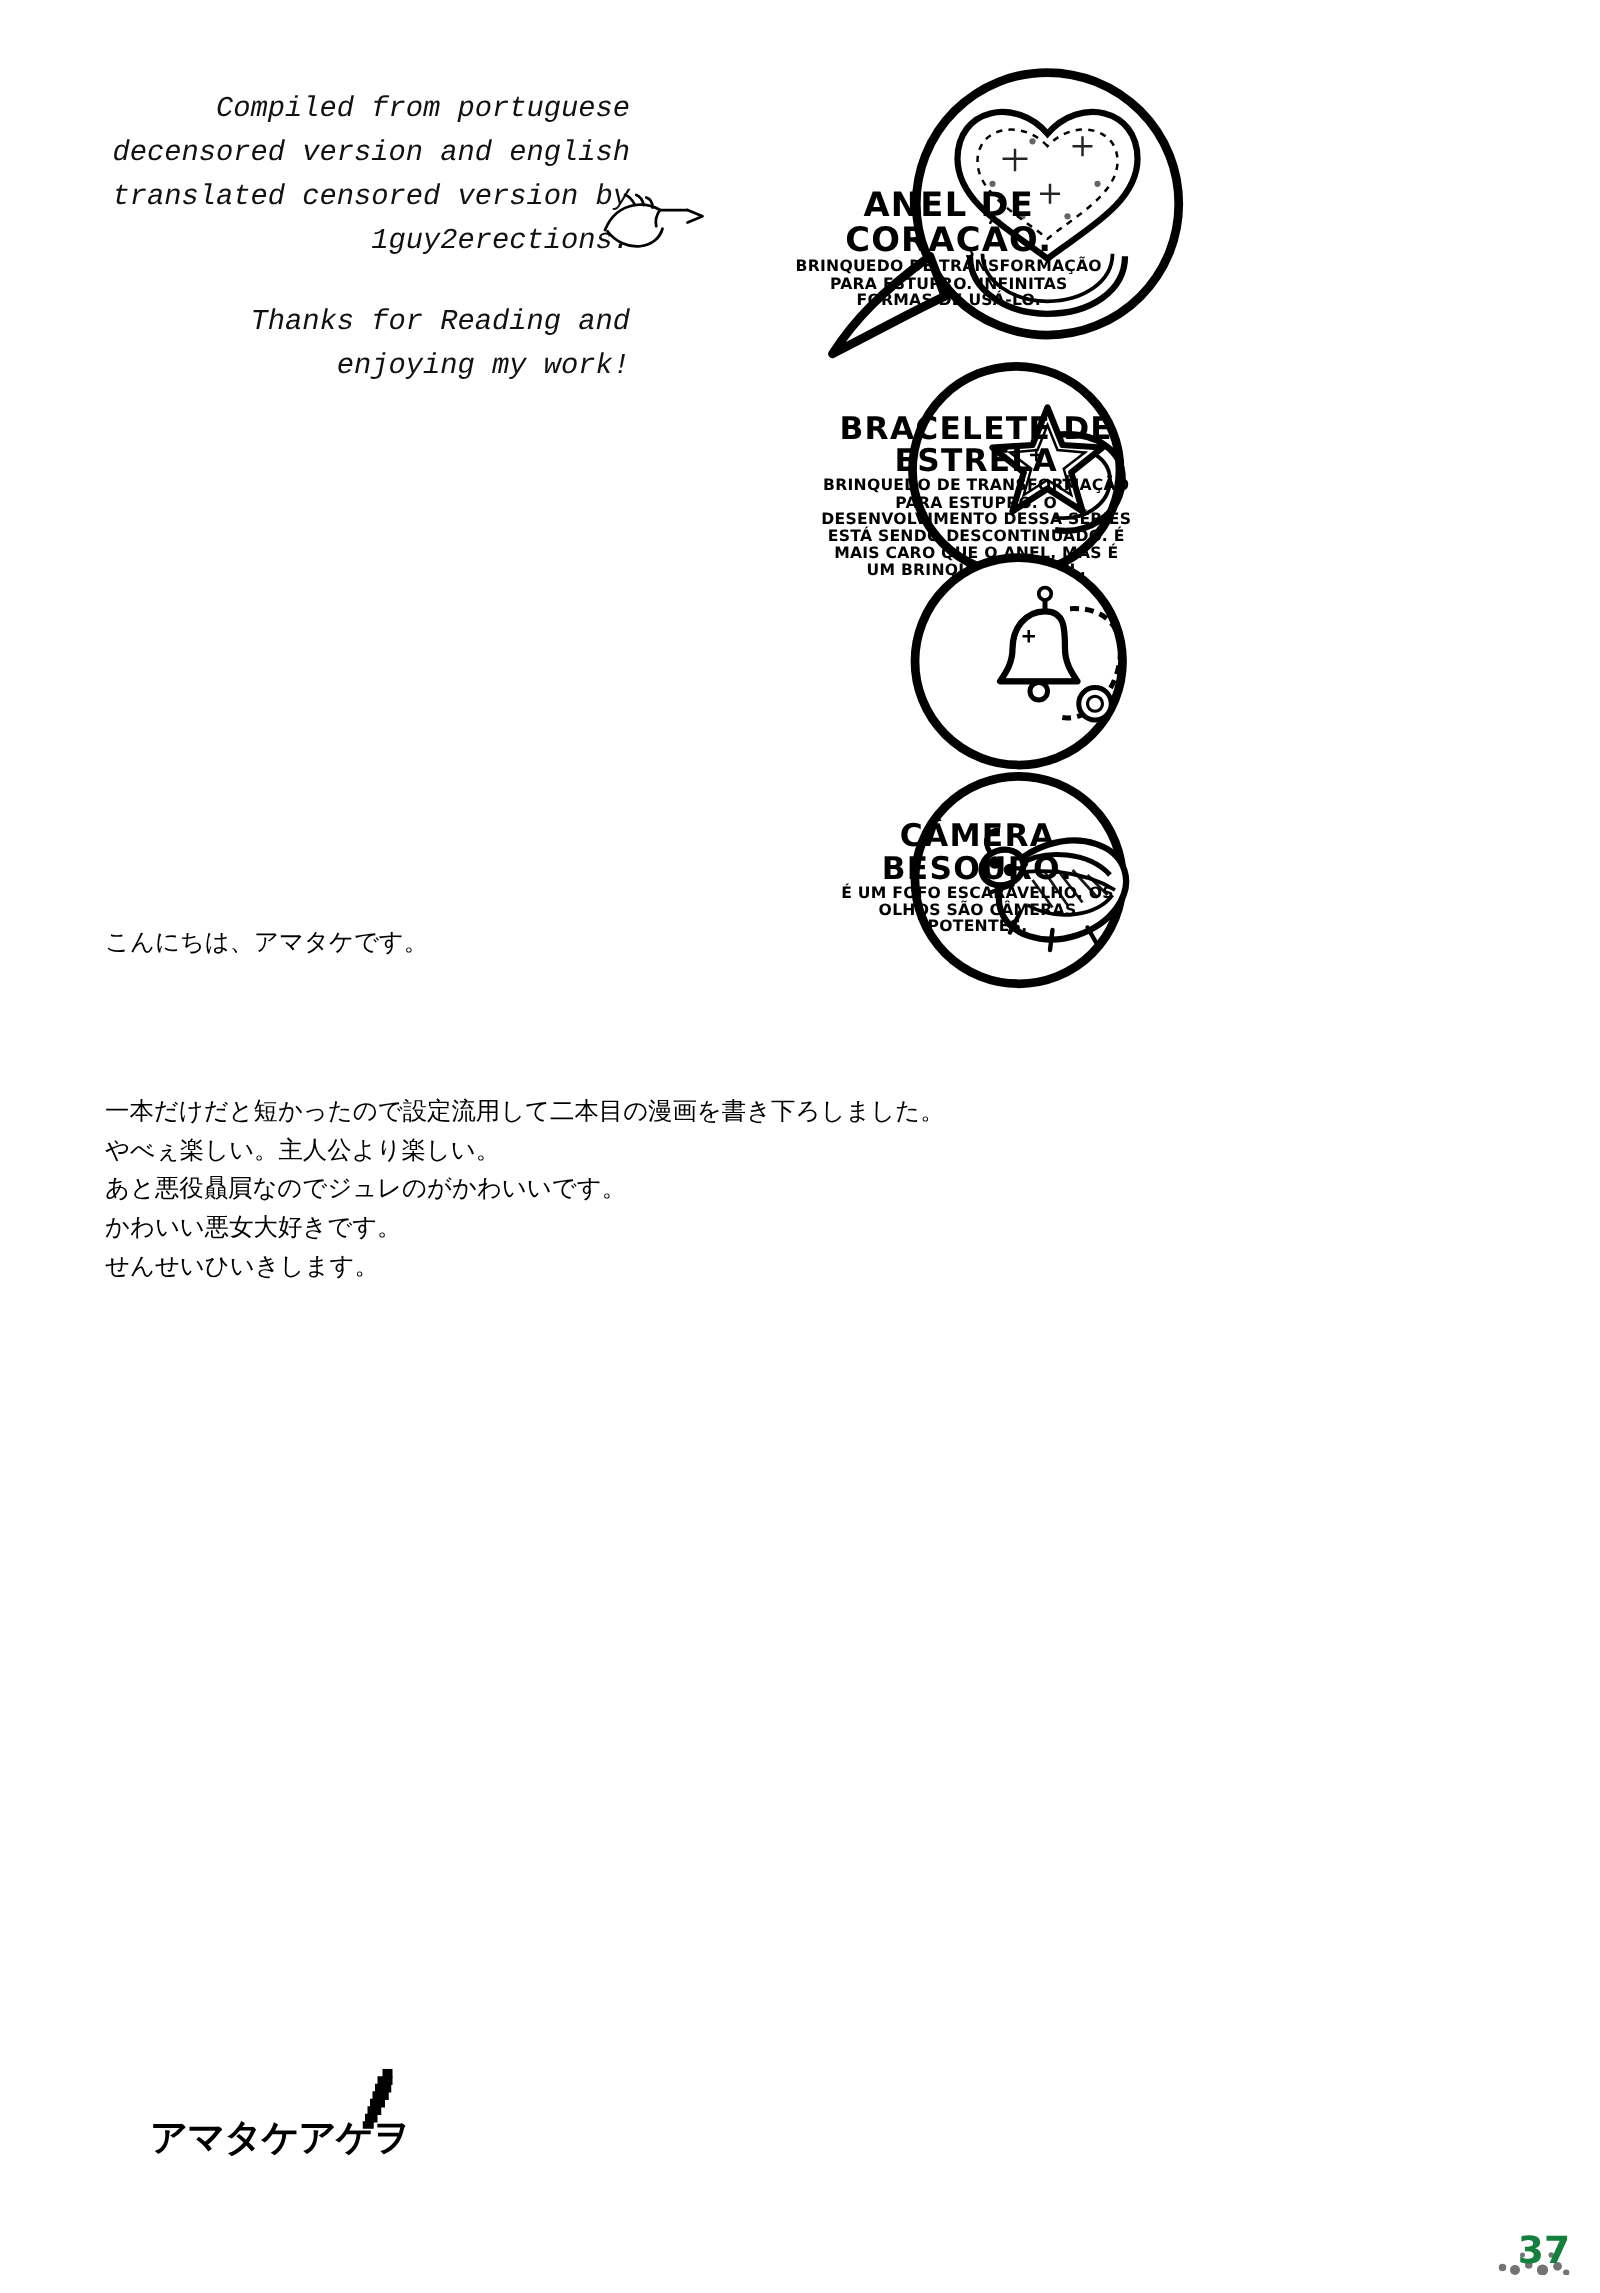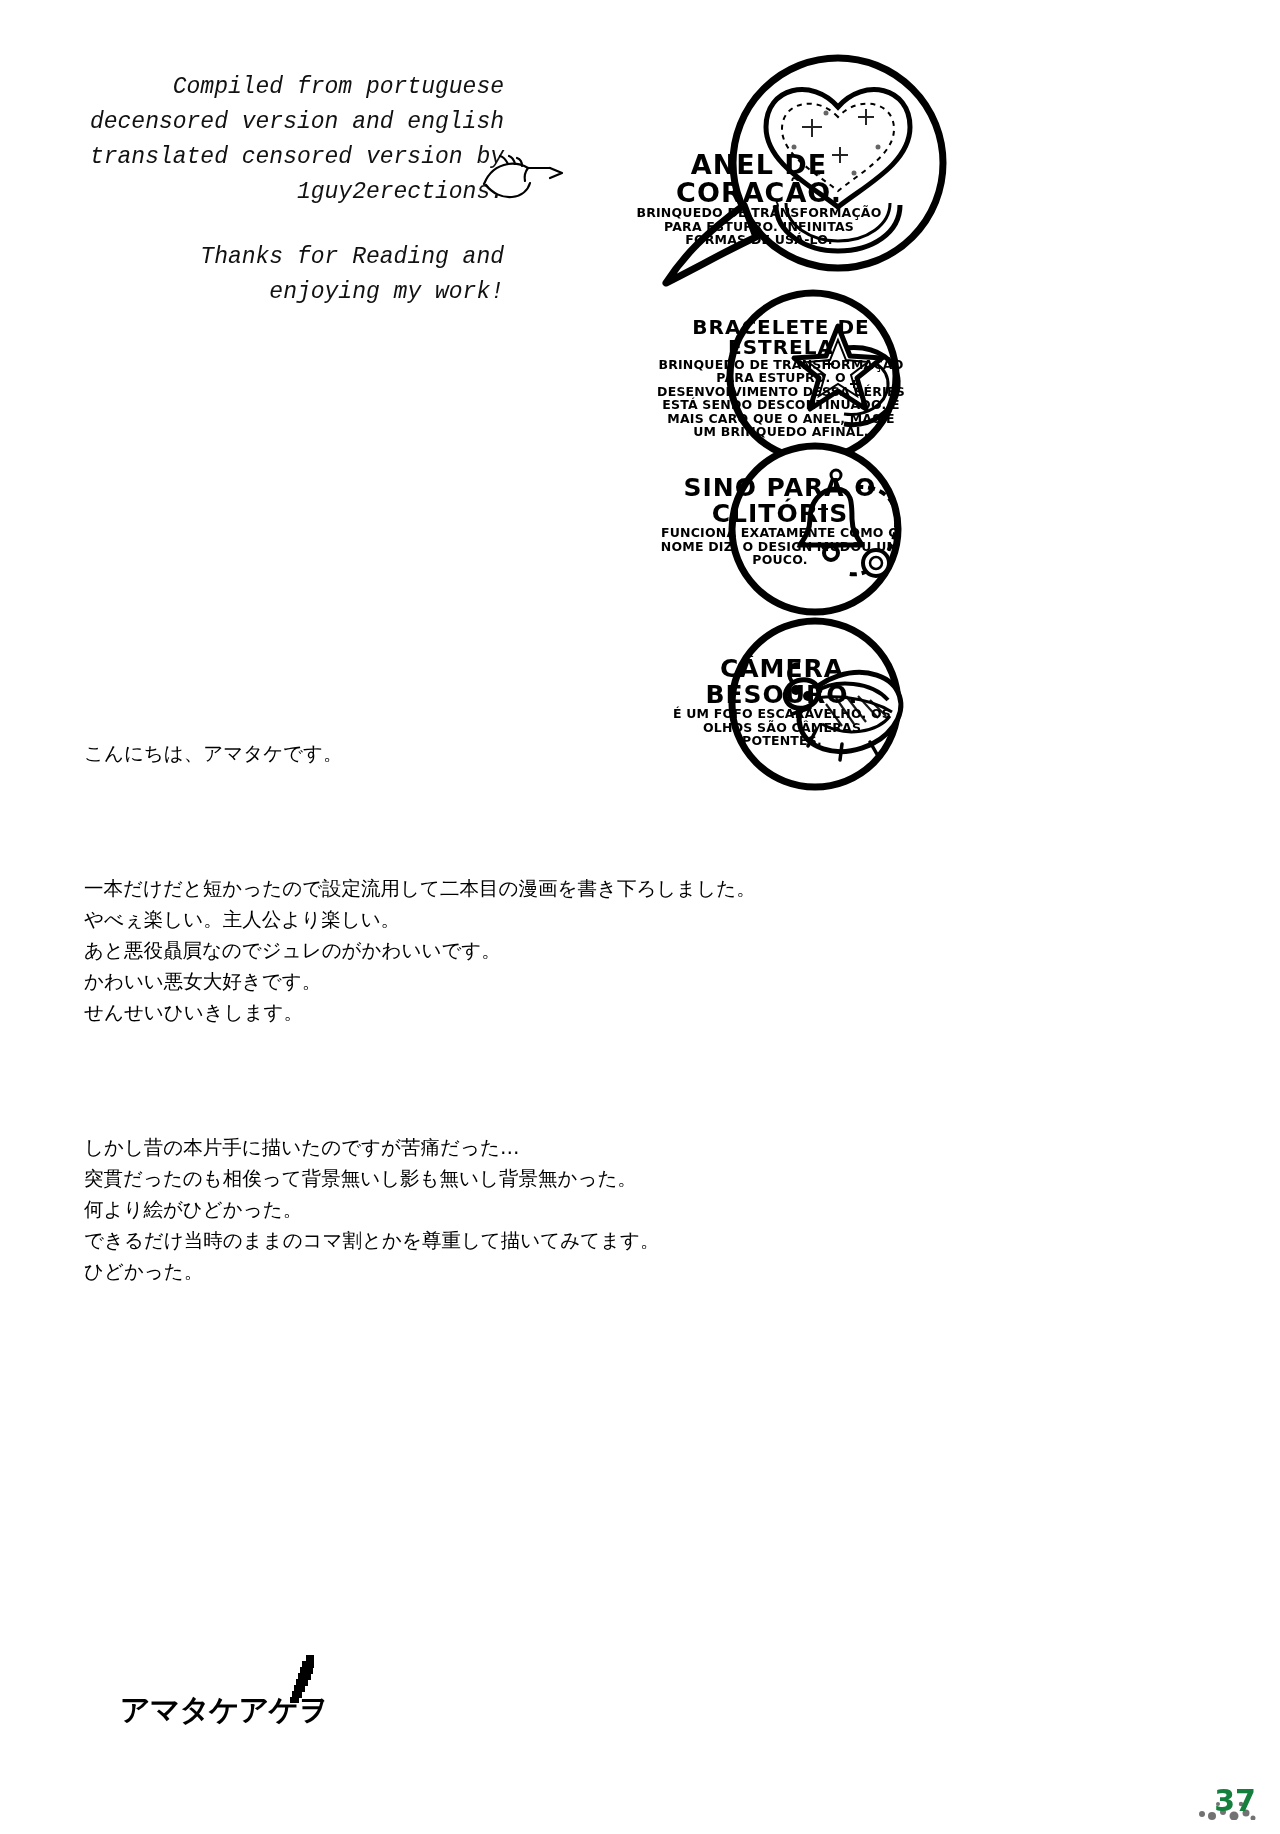--- a/index.html
+++ b/index.html
@@ -69,21 +69,21 @@
   }
 
   
   #bubble-ring { left: 626px; top: 55px; width: 330px; height: 245px; }
   #bubble-ring .caption { left: 8px; top: 96px; width: 250px; }
   #bubble-ring .title { font-size: 27px; }
 
   
   #bubble-bracelet { left: 648px; top: 300px; width: 330px; height: 165px; }
   #bubble-bracelet .caption { left: 8px; top: 17px; width: 250px; }
-  #bubble-bracelet .title { font-size: 20px; }
+  #bubble-bracelet .title { font-size: 25px; margin-top: 13px; }
 
   
   #bubble-bell { left: 650px; top: 445px; width: 330px; height: 175px; }
   #bubble-bell .caption { left: 10px; top: 30px; width: 240px; }
   #bubble-bell .title { font-size: 25px; }
 
   
   #bubble-camera { left: 650px; top: 620px; width: 330px; height: 175px; }
   #bubble-camera .caption { left: 12px; top: 36px; width: 240px; }
   #bubble-camera .title { font-size: 25px; }
@@ -235,24 +235,20 @@
       <path d="M150 100 L212 100" stroke="#000" stroke-width="4"></path>
       <circle cx="181" cy="108" r="7" fill="#fff" stroke="#000" stroke-width="4"></circle>
       <path d="M186 44 L186 34" stroke="#000" stroke-width="4"></path>
       <circle cx="186" cy="30" r="5" fill="#fff" stroke="#000" stroke-width="3"></circle>
       <g stroke="#000" stroke-width="2" fill="none">
         <path d="M168 64 L178 64"></path>
           <path d="M173 59 L173 69"></path>
       </g>
     </g>
   </svg>
-  <div class="caption">
-    <div class="title">SINO PARA O CLITÓRIS</div>
-    <div class="desc">FUNCIONA EXATAMENTE COMO O NOME DIZ. O DESIGN MUDOU UM POUCO.</div>
-  </div>
 </div>
 
 <div class="bubble" id="bubble-camera">
   <svg viewBox="0 0 330 175" width="330" height="175">
     <circle cx="165" cy="84" r="83" fill="#fff" stroke="#000" stroke-width="7"></circle>
     <g>
 
       <ellipse cx="200" cy="92" rx="52" ry="38" fill="#fff" stroke="#000" stroke-width="5" transform="rotate(-18 200 92)"></ellipse>
       <path d="M165 72 C186 58, 222 62, 238 80" fill="none" stroke="#000" stroke-width="4"></path>
       <path d="M172 104 C196 118, 228 112, 240 96" fill="none" stroke="#000" stroke-width="3"></path>
@@ -286,25 +282,20 @@
   </div>
 </div>
 
 <div class="afterword">
   <p>こんにちは、アマタケです。</p>
   <p>一本だけだと短かったので設定流用して二本目の漫画を書き下ろしました。
 やべぇ楽しい。主人公より楽しい。
 あと悪役贔屓なのでジュレのがかわいいです。
 かわいい悪女大好きです。
 せんせいひいきします。</p>
-  <p>しかし昔の本片手に描いたのですが苦痛だった…
-突貫だったのも相俟って背景無いし影も無いし背景無かった。
-何より絵がひどかった。
-できるだけ当時のままのコマ割とかを尊重して描いてみてます。
-ひどかった。</p>
   
   
 </div>
 
 <div class="sig-mark">
   <svg viewBox="0 0 34 50" width="34" height="50">
     <g fill="#000">
       <rect x="16" y="0" width="8" height="7"></rect>
       <rect x="12" y="6" width="12" height="7"></rect>
       <rect x="10" y="12" width="13" height="7"></rect>

